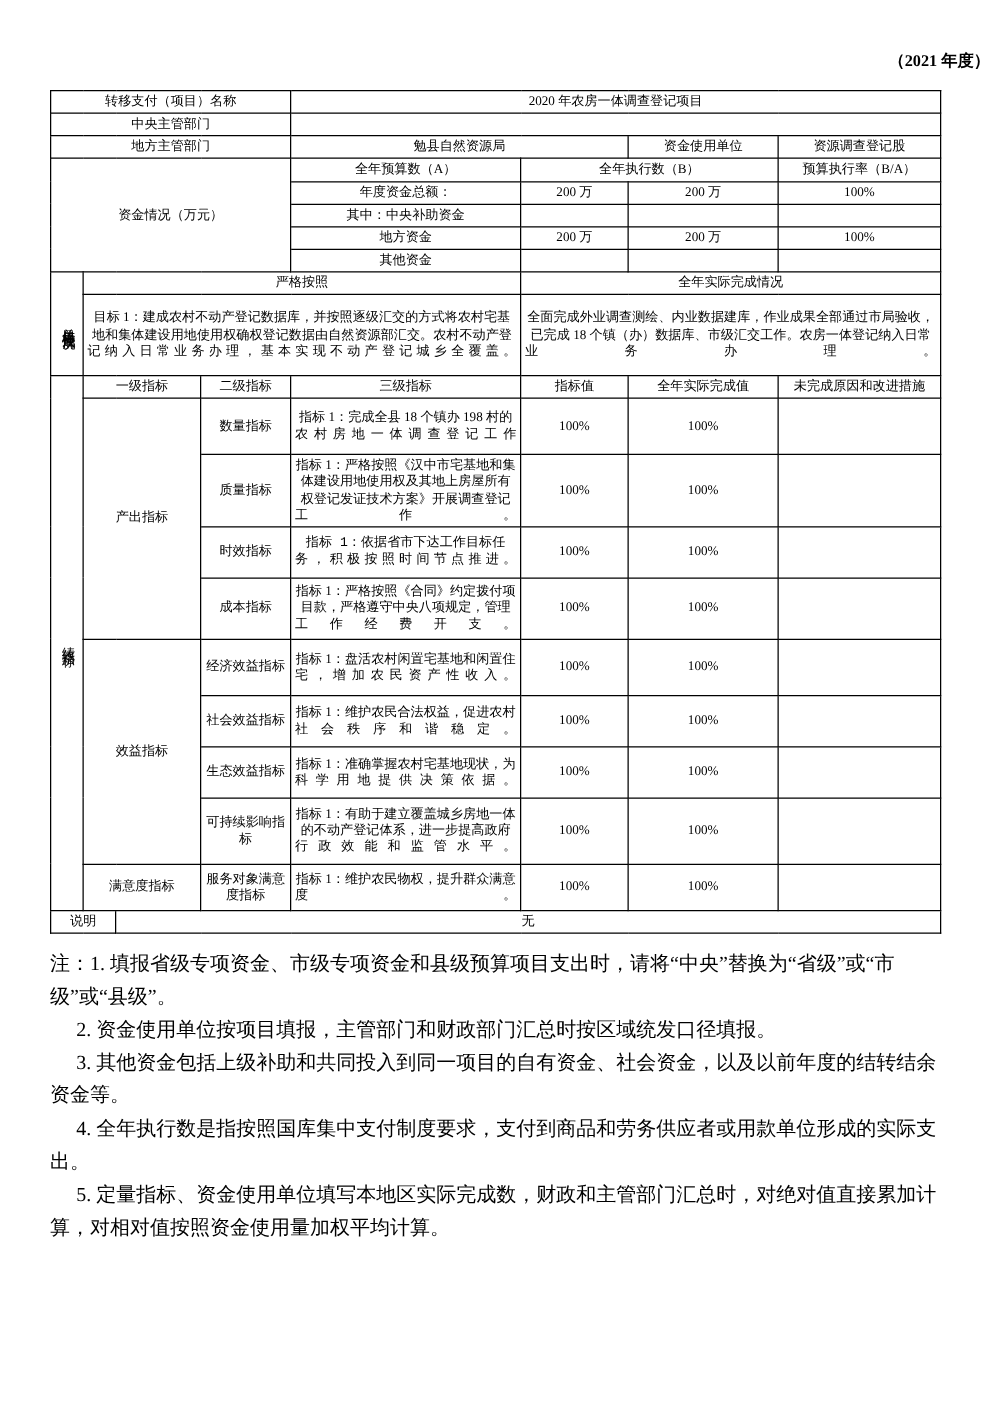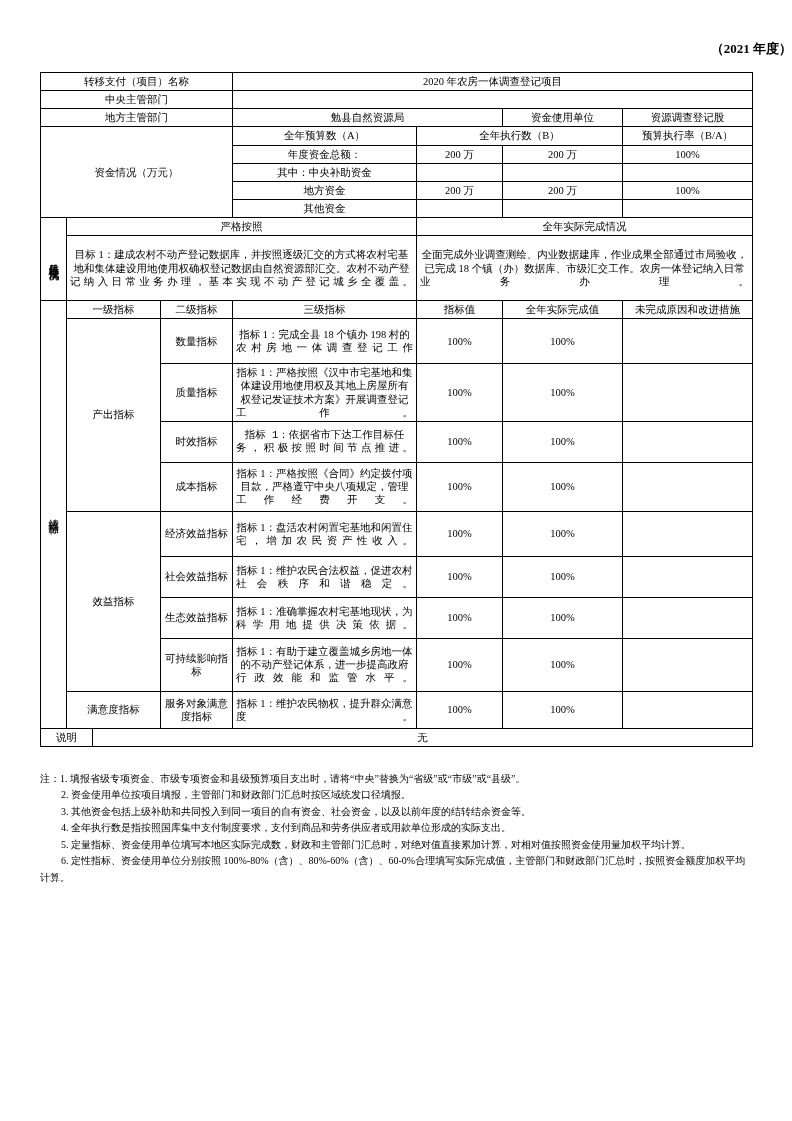--- a/index.html
+++ b/index.html
@@ -71,22 +71,22 @@
   .vert2 {
     writing-mode: vertical-rl;
     text-orientation: upright;
     letter-spacing: 1px;
     display: inline-block;
     line-height: 1.15;
   }
   .small { font-size: 9.5px; }
   .notes {
     width: 712px;
-    margin: 24px auto 0 auto;
-    font-size: 10px;
+    margin: 12px auto 0 auto;
+    font-size: 16px;
     line-height: 1.65;
   }
   .notes p {
     margin: 0;
     text-indent: 0;
   }
   .notes p.ind { text-indent: 21px; }
 </style>
 </head>
 <body>
@@ -261,16 +261,15 @@
     </tbody>
       </table>
   </div>
 
   <div class="notes">
     <p>注：1. 填报省级专项资金、市级专项资金和县级预算项目支出时，请将“中央”替换为“省级”或“市级”或“县级”。</p>
     <p class="ind">2. 资金使用单位按项目填报，主管部门和财政部门汇总时按区域统发口径填报。</p>
     <p class="ind">3. 其他资金包括上级补助和共同投入到同一项目的自有资金、社会资金，以及以前年度的结转结余资金等。</p>
     <p class="ind">4. 全年执行数是指按照国库集中支付制度要求，支付到商品和劳务供应者或用款单位形成的实际支出。</p>
     <p class="ind">5. 定量指标、资金使用单位填写本地区实际完成数，财政和主管部门汇总时，对绝对值直接累加计算，对相对值按照资金使用量加权平均计算。</p>
-    <p class="ind">6. 定性指标、资金使用单位分别按照 100%-80%（含）、80%-60%（含）、60-0%合理填写实际完成值，主管部门和财政部门汇总时，按照资金额度加权平均计算。</p>
   </div>
 
 </div>
 
 </body></html>

